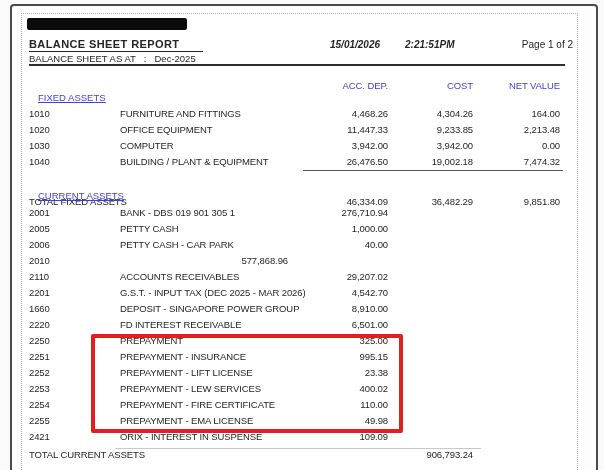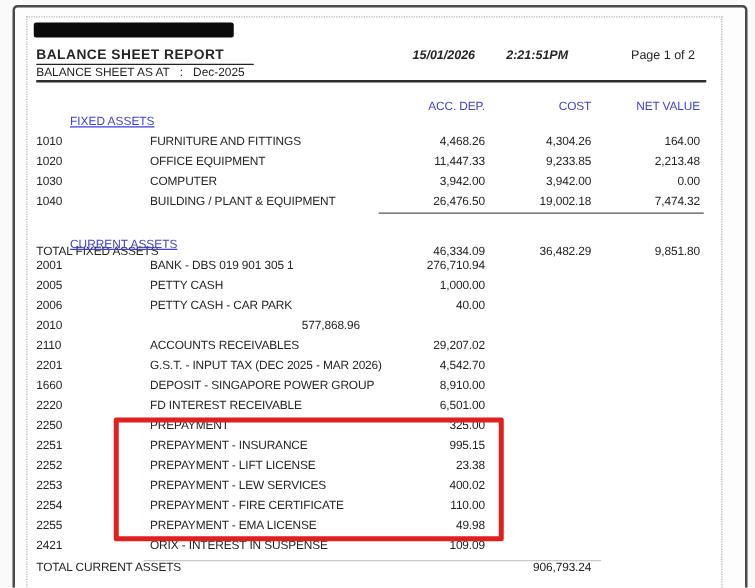--- a/index.html
+++ b/index.html
@@ -21,39 +21,39 @@
   }
   
   .redacted-bar{position:absolute;left:27px;top:18px;width:160px;height:12px;background:#0b0b0b;border-radius:2px;}
   .title{
     position:absolute;left:29px;top:38px;font-size:11px;font-weight:bold;
     letter-spacing:.4px;border-bottom:1.5px solid #222;padding:0 24px 1px 0;white-space:nowrap;
   }
   .meta{position:absolute;top:39px;font-size:10px;font-weight:bold;font-style:italic;white-space:nowrap;}
   .meta-date{left:330px;}
   .meta-time{left:405px;text-align:center;}
-  .meta-page{right:48px;top:39px;position:absolute;font-size:10px;white-space:nowrap;}
+  .meta-page{right:31px;top:39px;position:absolute;font-size:10px;white-space:nowrap;}
   .asat{position:absolute;left:29px;top:53px;font-size:9.5px;white-space:nowrap;}
   .asat .sep{margin:0 8px;}
   .rule-thick{position:absolute;left:29px;top:64px;width:536px;height:2px;background:#2d2d2d;}
   
   .grid{
     position:absolute;left:29px;width:531px;
     font-size:9.5px;letter-spacing:-0.1px;
   }
   .row{display:grid;grid-template-columns:58px 201px 100px 85px 87px;height:16px;line-height:16px;}
   .c{white-space:nowrap;overflow:visible;}
   .code{text-align:left;}
   .name{padding-left:33px;}
   .num{text-align:right;}
   .lbl-total{grid-column:1 / 3;text-align:left;}
   
   .colheads{top:78px;color:#3f3fd9;}
   .section-heading{
-    position:absolute;left:35px;font-size:9.5px;color:#3f3fd9;
+    position:absolute;left:17px;font-size:9.5px;color:#3f3fd9;
     text-decoration:underline;white-space:nowrap;cursor:pointer;padding-left:21px;
   }
   .h-fixed{top:92px;}
   .h-current{top:190px;}
   .rows-fixed{top:106px;}
   .row-total-fixed{top:170px;margin-top:24px;}
   .rows-current{top:205px;}
   .row-total-current{top:447px;}
   
   .total-line-fixed{position:absolute;left:303px;top:170px;width:260px;height:1px;background:#555;}

